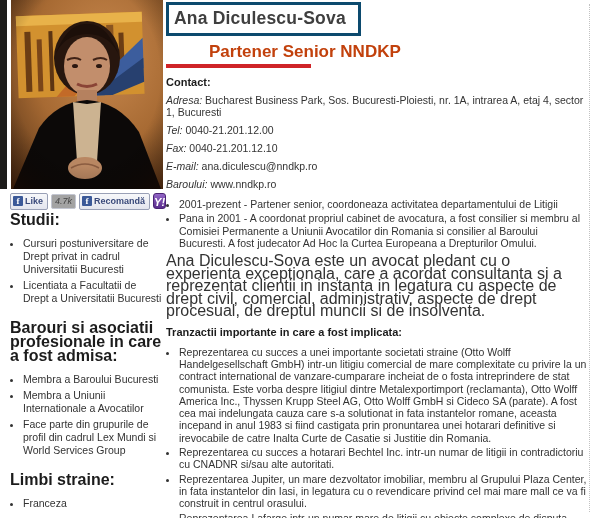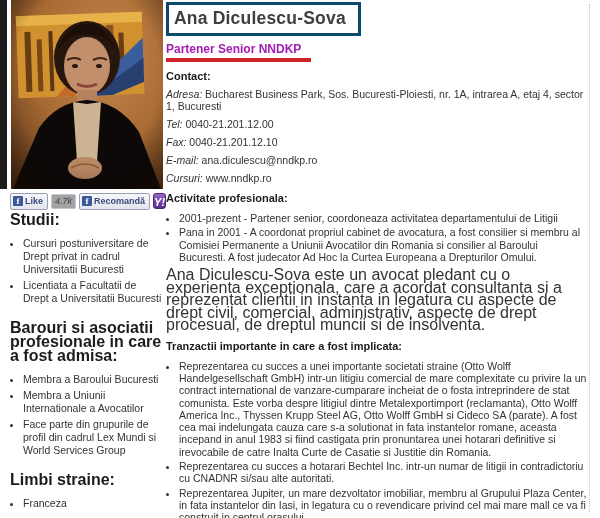--- a/index.html
+++ b/index.html
@@ -27,21 +27,21 @@
   
   .sidebar{position:absolute;left:10px;top:213px;width:152px;font-size:10.5px;line-height:13px;color:#333;}
   .sidebar h3{font-size:16px;line-height:14px;color:#1c1c1c;margin:0;}
   .sidebar ul{margin:10px 0 16px 13px;padding:0;}
   .sidebar li{margin-bottom:3px;}
   
   .content{position:absolute;left:166px;top:0;width:421px;}
   .col-border{position:absolute;left:589px;top:4px;height:508px;border-left:1px dotted #c2c2c2;}
   .title-box{display:inline-block;border:3px solid #0c4a6e;padding:3px 12px 4px 5px;margin-top:2px;}
   .title-box h1{margin:0;font-size:17.5px;line-height:21px;color:#3f3f3f;letter-spacing:0.2px;}
-  .subtitle{margin-top:6px;font-size:12px;font-weight:bold;color:#a21caf;}
+  .subtitle{margin-top:6px;font-size:17px;font-weight:bold;color:#c2410c;margin-left:43px;}
   .red-underline{width:145px;height:4px;background:#cf2428;margin-top:2px;}
   .sec-h{font-size:11px;font-weight:bold;color:#1c1c1c;margin-top:8px;}
   .contact-line{font-size:10.5px;margin-top:6px;}
   .contact-label{font-style:italic;}
   .main-list{margin:8px 0 0 13px;padding:0;font-size:10.5px;line-height:12.3px;}
   .main-list li{margin-bottom:2px;}
   .summary{font-size:16px;line-height:12.5px;margin-top:6px;}
 </style>
 </head>
 <body>
@@ -155,25 +155,24 @@
   </div>
   <div class="contact-line">
     <span class="contact-label">Fax:</span>
     <span>0040-21.201.12.10</span>
   </div>
   <div class="contact-line">
     <span class="contact-label">E-mail:</span>
     <span>ana.diculescu@nndkp.ro</span>
   </div>
   <div class="contact-line">
-    <span class="contact-label">Cursuri:</span>
+    <span class="contact-label">Baroului:</span>
     <span>www.nndkp.ro</span>
   </div>
 
-  <div class="sec-h">Activitate profesionala:</div>
   <ul class="main-list">
     <li>2001-prezent - Partener senior, coordoneaza activitatea departamentului de Litigii</li>
     <li>Pana in 2001 - A coordonat propriul cabinet de avocatura, a fost consilier si membru al Comisiei Permanente a Uniunii Avocatilor din Romania si consilier al Baroului Bucuresti. A fost judecator Ad Hoc la Curtea Europeana a Drepturilor Omului.</li>
   </ul>
   <div class="summary">Ana Diculescu-Sova este un avocat pledant cu o experienta exceptionala, care a acordat consultanta si a reprezentat clientii in instanta in legatura cu aspecte de drept civil, comercial, administrativ, aspecte de drept procesual, de dreptul muncii si de insolventa.</div>
 
   <div class="sec-h">Tranzactii importante in care a fost implicata:</div>
   <ul class="main-list">
     <li>Reprezentarea cu succes a unei importante societati straine (Otto Wolff Handelgesellschaft GmbH) intr-un litigiu comercial de mare complexitate cu privire la un contract international de vanzare-cumparare incheiat de o fosta intreprindere de stat comunista. Este vorba despre litigiul dintre Metalexportimport (reclamanta), Otto Wolff America Inc., Thyssen Krupp Steel AG, Otto Wolff GmbH si Cideco SA (parate). A fost cea mai indelungata cauza care s-a solutionat in fata instantelor romane, aceasta incepand in anul 1983 si fiind castigata prin pronuntarea unei hotarari definitive si irevocabile de catre Inalta Curte de Casatie si Justitie din Romania.</li>
     <li>Reprezentarea cu succes a hotarari Bechtel Inc. intr-un numar de litigii in contradictoriu cu CNADNR si/sau alte autoritati.</li>

